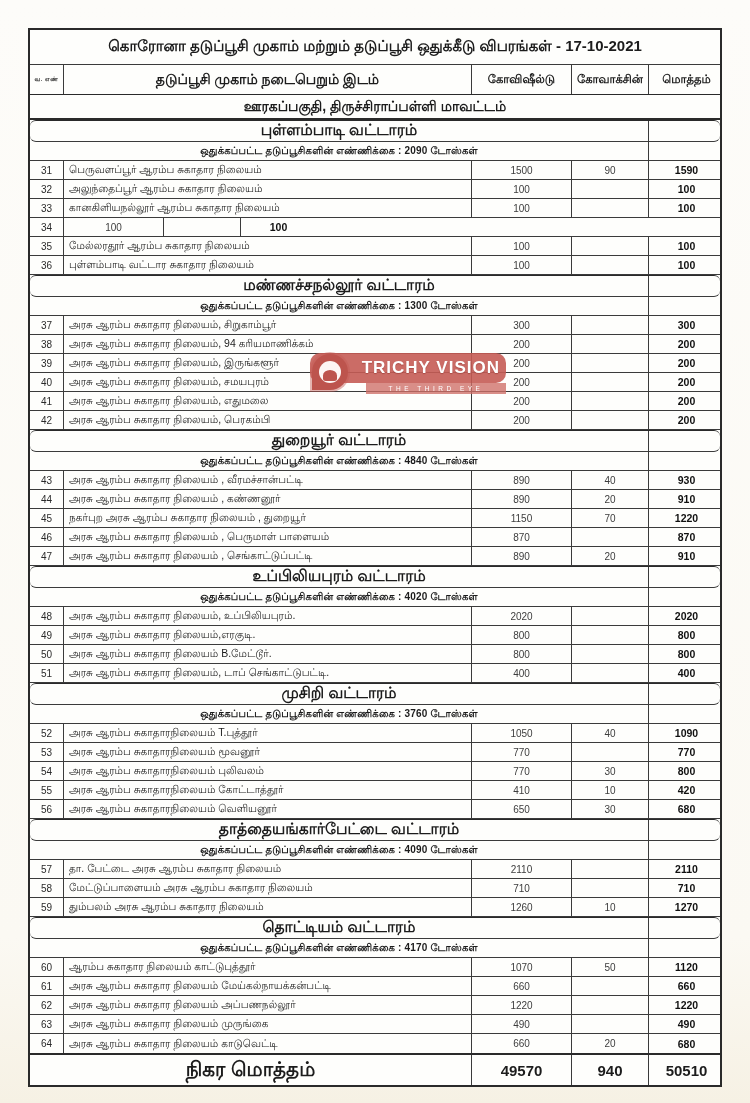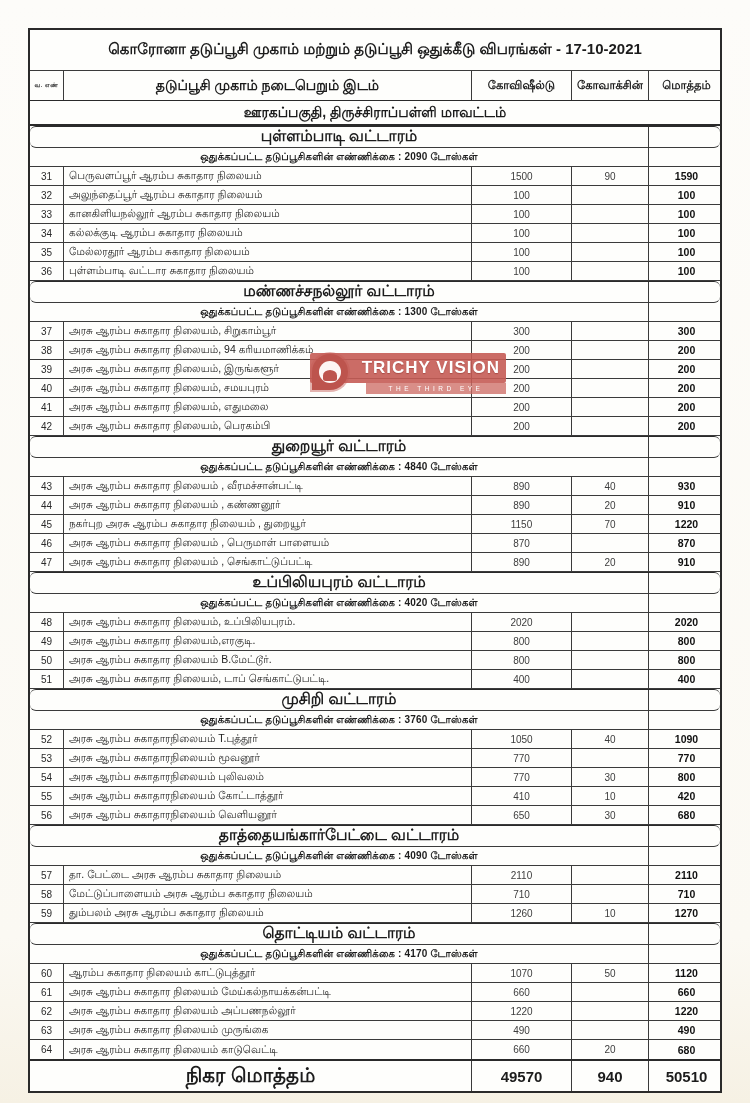--- a/index.html
+++ b/index.html
@@ -25,21 +25,21 @@
   .cell { border-right:1px solid #3b3b3b; display:flex; align-items:center; justify-content:center; overflow:hidden; }
   .cell:last-child { border-right:none; }
   .c-serial { width:34px; flex:0 0 34px; }
   .c-name   { width:408px; flex:0 0 408px; justify-content:flex-start; padding-left:5px; }
   .c-cov    { width:100px; flex:0 0 100px; }
   .c-cvx    { width:77px;  flex:0 0 77px; }
   .c-tot    { width:75px;  flex:0 0 75px; }
   .c-span4  { width:619px; flex:0 0 619px; }  
   .c-span2  { width:442px; flex:0 0 442px; }  
 
-  .row-title   { height:41px; font-weight:bold; font-size:15px; }
+  .row-title   { height:35px; font-weight:bold; font-size:15px; }
   .row-title .cell { justify-content:center; }
   .row-region  { height:25px; font-weight:bold; font-size:14px; border-bottom:2px solid #2a2a2a; }
   .row-header  { height:30px; font-weight:bold; font-size:11.5px; border-bottom:1px solid #2a2a2a; }
   .row-header .c-serial { font-size:6px; letter-spacing:0.5px; color:#333; }
   .row-header .c-name { justify-content:center; padding-left:0; font-size:14px; }
 
   .sec-head { height:22px; font-weight:bold; font-size:15.5px; border-top:1px solid #2a2a2a;border-radius:6px; }
   .sec-sub  { height:19px; font-weight:bold; font-size:10px; }
   .sec-sub .c-span4 { letter-spacing:0.2px; }
 
@@ -50,21 +50,21 @@
 
   .row-footer { height:32px; border-top:2px solid #2a2a2a; font-weight:bold; }
   .row-footer .c-span2 { font-size:20px; }
   .row-footer .c-cov, .row-footer .c-cvx, .row-footer .c-tot { font-size:15px; }
 
   
   .watermark { position:absolute; left:310px; top:351px; width:196px; height:44px; z-index:5; pointer-events:none; }
   .wm-band {
     position:absolute; left:0; top:2px; width:196px; height:30px;
     background:rgba(197,92,85,0.90);
-    border-radius:2px;
+    border-radius:10px;
     display:flex; align-items:center; justify-content:flex-end;
     padding-right:6px;
   }
   .wm-brand {
     color:#fff; font-weight:bold; font-size:17px; letter-spacing:1px;
     font-family:"Liberation Sans", sans-serif; white-space:nowrap;
     text-shadow:0 1px 1px rgba(120,30,25,0.4);
   }
   .wm-tagline-strip {
     position:absolute; left:56px; top:32px; width:140px; height:11px;
@@ -133,21 +133,20 @@
         </div>
         <div class="trow data-row">
           <div class="cell c-serial">33</div>
           <div class="cell c-name">கானகிளியநல்லூர் ஆரம்ப சுகாதார நிலையம்</div>
           <div class="cell c-cov">100</div>
           <div class="cell c-cvx"></div>
           <div class="cell c-tot">100</div>
         </div>
         <div class="trow data-row">
           <div class="cell c-serial">34</div>
-          <div class="cell c-name">கல்லக்குடி ஆரம்ப சுகாதார நிலையம்</div>
           <div class="cell c-cov">100</div>
           <div class="cell c-cvx"></div>
           <div class="cell c-tot">100</div>
         </div>
         <div class="trow data-row">
           <div class="cell c-serial">35</div>
           <div class="cell c-name">மேல்லரதூர் ஆரம்ப சுகாதார நிலையம்</div>
           <div class="cell c-cov">100</div>
           <div class="cell c-cvx"></div>
           <div class="cell c-tot">100</div>

